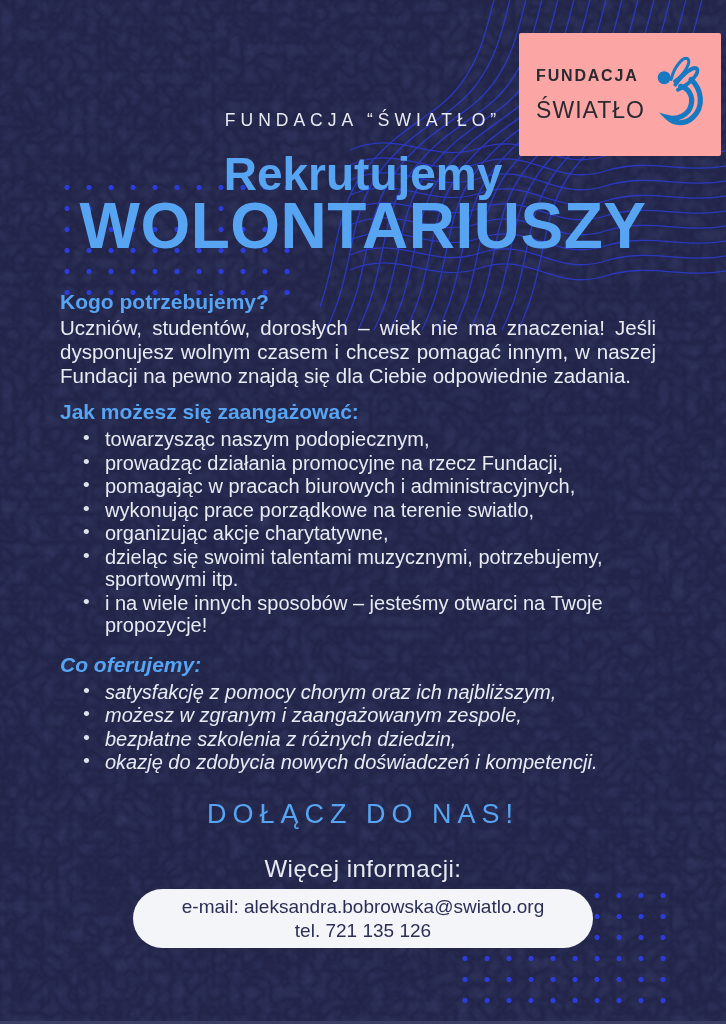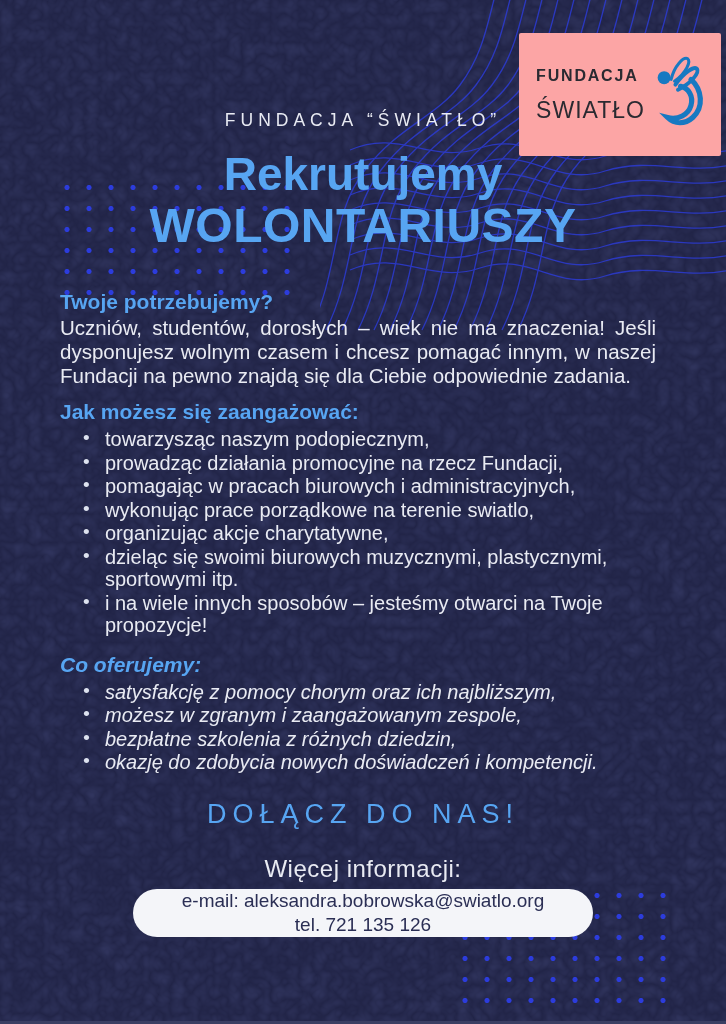--- a/index.html
+++ b/index.html
@@ -18,21 +18,21 @@
   .dots-tl{left:52px;top:173px;width:242px;height:127px;}
   .dots-br{left:450px;top:881px;width:232px;height:128px;}
 
   .eyebrow{
     position:absolute;top:110px;left:0;width:100%;text-align:center;z-index:2;
     color:var(--text-white,#eef0f6);font-size:17.5px;font-weight:300;letter-spacing:5px;
   }
   .title-block{position:absolute;top:148px;left:0;width:100%;text-align:center;z-index:2;
     color:var(--accent-blue,#57a5f2);font-weight:700;}
   .title-line1{font-size:46px;line-height:52px;}
-  .title-line2{font-size:48px;line-height:52px;letter-spacing:0.5px;}
+  .title-line2{font-size:64px;line-height:52px;letter-spacing:0.5px;}
 
   .logo-box{
     position:absolute;left:519px;top:33px;width:202px;height:123px;z-index:2;
     background:#fca5a5;border-radius:2px;
     display:flex;align-items:center;justify-content:center;gap:7px;
   }
   .logo-text{display:flex;flex-direction:column;align-items:flex-start;line-height:1;}
   .logo-top{color:var(--logo-text,#2a2a31);font-size:16px;font-weight:700;letter-spacing:1.8px;}
   .logo-bottom{color:var(--logo-text,#2a2a31);font-size:23px;font-weight:400;letter-spacing:1px;margin-top:15px;}
   .logo-mark{width:52px;height:82px;flex:0 0 auto;}
@@ -49,21 +49,21 @@
 
   .cta{
     position:absolute;top:799px;left:0;width:100%;text-align:center;z-index:2;
     color:var(--accent-blue,#57a5f2);font-size:27px;font-weight:400;letter-spacing:6px;
   }
   .more-info{
     position:absolute;top:855px;left:0;width:100%;text-align:center;z-index:2;
     color:var(--text-white,#eef0f6);font-size:24px;font-weight:400;letter-spacing:0.5px;
   }
   .pill{
-    position:absolute;left:133px;top:889px;width:460px;height:48px;z-index:3;
+    position:absolute;left:133px;top:889px;width:460px;height:59px;z-index:3;
     background:var(--pill-bg,#f4f5f9);border-radius:32px;
     display:flex;flex-direction:column;align-items:center;justify-content:center;
     color:var(--pill-text,#2b2f55);font-size:19px;line-height:24px;
   }
   .bottom-strip{position:absolute;left:0;bottom:0;width:100%;height:3px;background:#3a3e62;z-index:1;}
 </style>
 </head>
 <body>
 
 <div class="poster">
@@ -127,34 +127,34 @@
   </div>
 
   <div class="eyebrow">FUNDACJA “ŚWIATŁO”</div>
   <div class="title-block">
     <div class="title-line1">Rekrutujemy</div>
     <div class="title-line2">WOLONTARIUSZY</div>
   </div>
 
   <div class="content">
     <div class="sec sec-who">
-      <h3>Twoje potrzebujemy?</h3>
+      <h3>Kogo potrzebujemy?</h3>
       <p>Uczniów, studentów, dorosłych – wiek nie ma znaczenia! Jeśli dysponujesz wolnym czasem i chcesz pomagać innym, w naszej Fundacji na pewno znajdą się dla Ciebie odpowiednie zadania.</p>
     </div>
 
     <div class="sec sec-how">
       <h3>Jak możesz się zaangażować:</h3>
       <ul>
 
       <li>towarzysząc naszym podopiecznym,</li>
           <li>prowadząc działania promocyjne na rzecz Fundacji,</li>
           <li>pomagając w pracach biurowych i administracyjnych,</li>
           <li>wykonując prace porządkowe na terenie swiatlo,</li>
           <li>organizując akcje charytatywne,</li>
-          <li>dzieląc się swoimi biurowych muzycznymi, plastycznymi, sportowymi itp.</li>
+          <li>dzieląc się swoimi talentami muzycznymi, potrzebujemy, sportowymi itp.</li>
           <li>i na wiele innych sposobów – jesteśmy otwarci na Twoje propozycje!</li>
         </ul>
     </div>
 
     <div class="sec sec-offer">
       <h3>Co oferujemy:</h3>
       <ul>
 
       <li>satysfakcję z pomocy chorym oraz ich najbliższym,</li>
           <li>możesz w zgranym i zaangażowanym zespole,</li>

